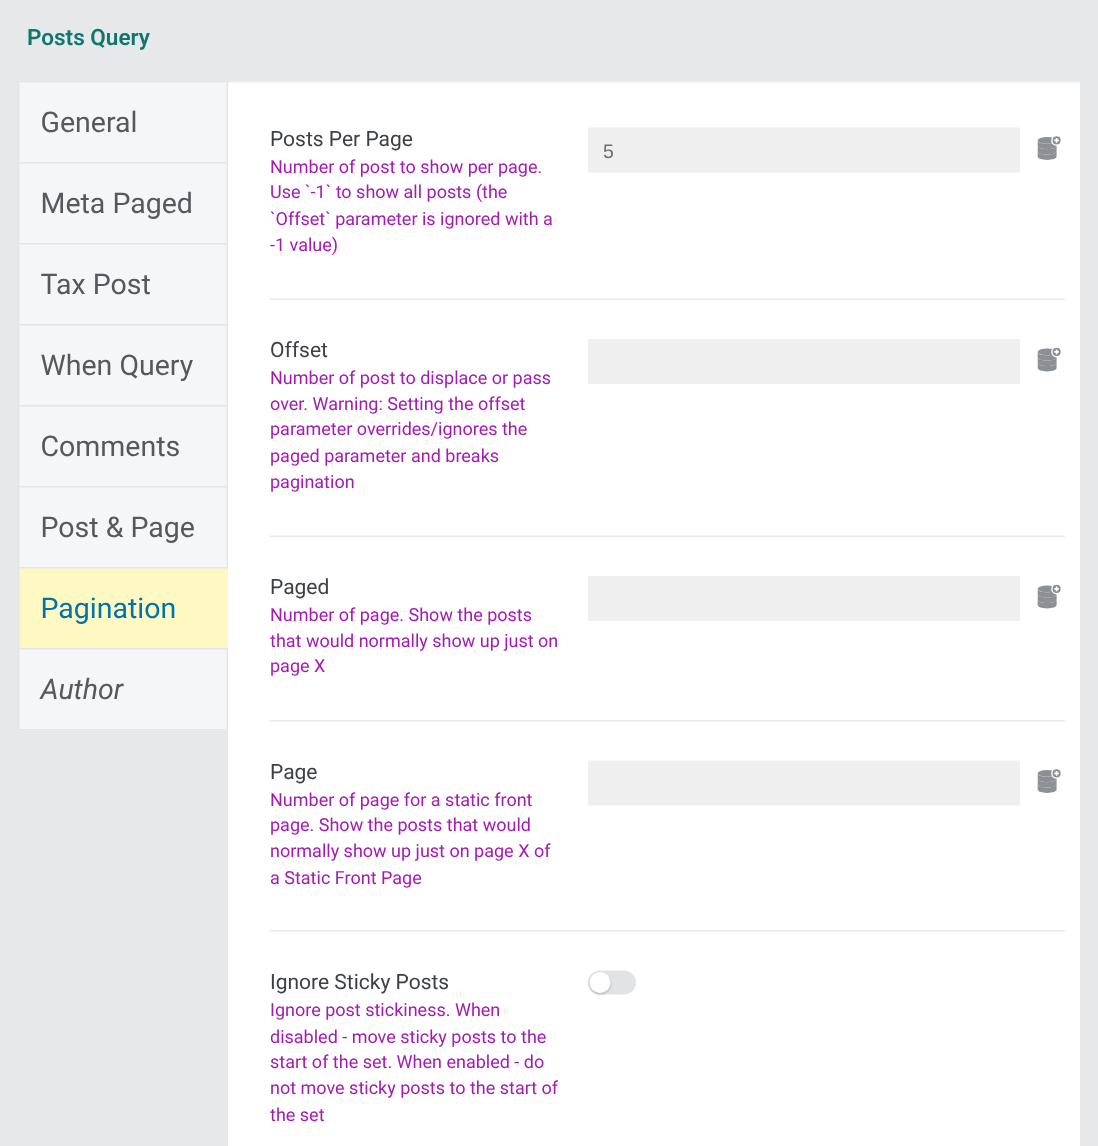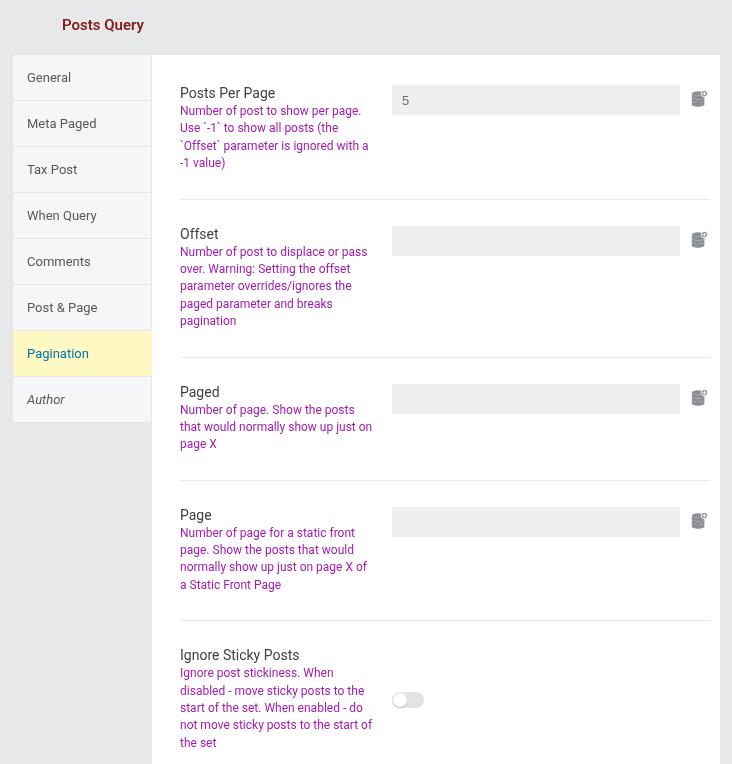--- a/index.html
+++ b/index.html
@@ -12,39 +12,38 @@
       background: #e7e8ea;
       color: #333;
       font-size: 13px;
     }
     .wrapper {
       padding: 12px;
     }
     .page-title {
       font-size: 15px;
       font-weight: 600;
-      color: #7f1d1d;
+      color: #0f766e;
       margin-bottom: 16px;
       padding: 4px 6px;
-      margin-left: 44px;
     }
     .panel {
       display: flex;
       background: transparent;
     }
     .sidebar {
       width: 140px;
       flex-shrink: 0;
     }
     .sidebar-item {
       background: #f5f6f7;
       border: 1px solid #e4e5e7;
       border-bottom: none;
       padding: 15px 14px;
-      font-size: 13px;
+      font-size: 19px;
       color: #55595e;
       cursor: pointer;
     }
     .sidebar-item:last-child {
       border-bottom: 1px solid #e4e5e7;
       font-style: italic;
     }
     .sidebar-item.active {
       background: #fef9c3;
       color: #0073aa;
@@ -60,21 +59,20 @@
     .field-row {
       display: flex;
       padding-bottom: 26px;
       margin-bottom: 26px;
       border-bottom: 1px solid #e9eaec;
     }
     .field-row:last-child {
       border-bottom: none;
       margin-bottom: 0;
       padding-bottom: 0;
-      align-items: center;
     }
     .field-left {
       width: 212px;
       flex-shrink: 0;
       padding-right: 18px;
     }
     .field-title {
       font-size: 14px;
       color: #3d4044;
       margin-bottom: 2px;

